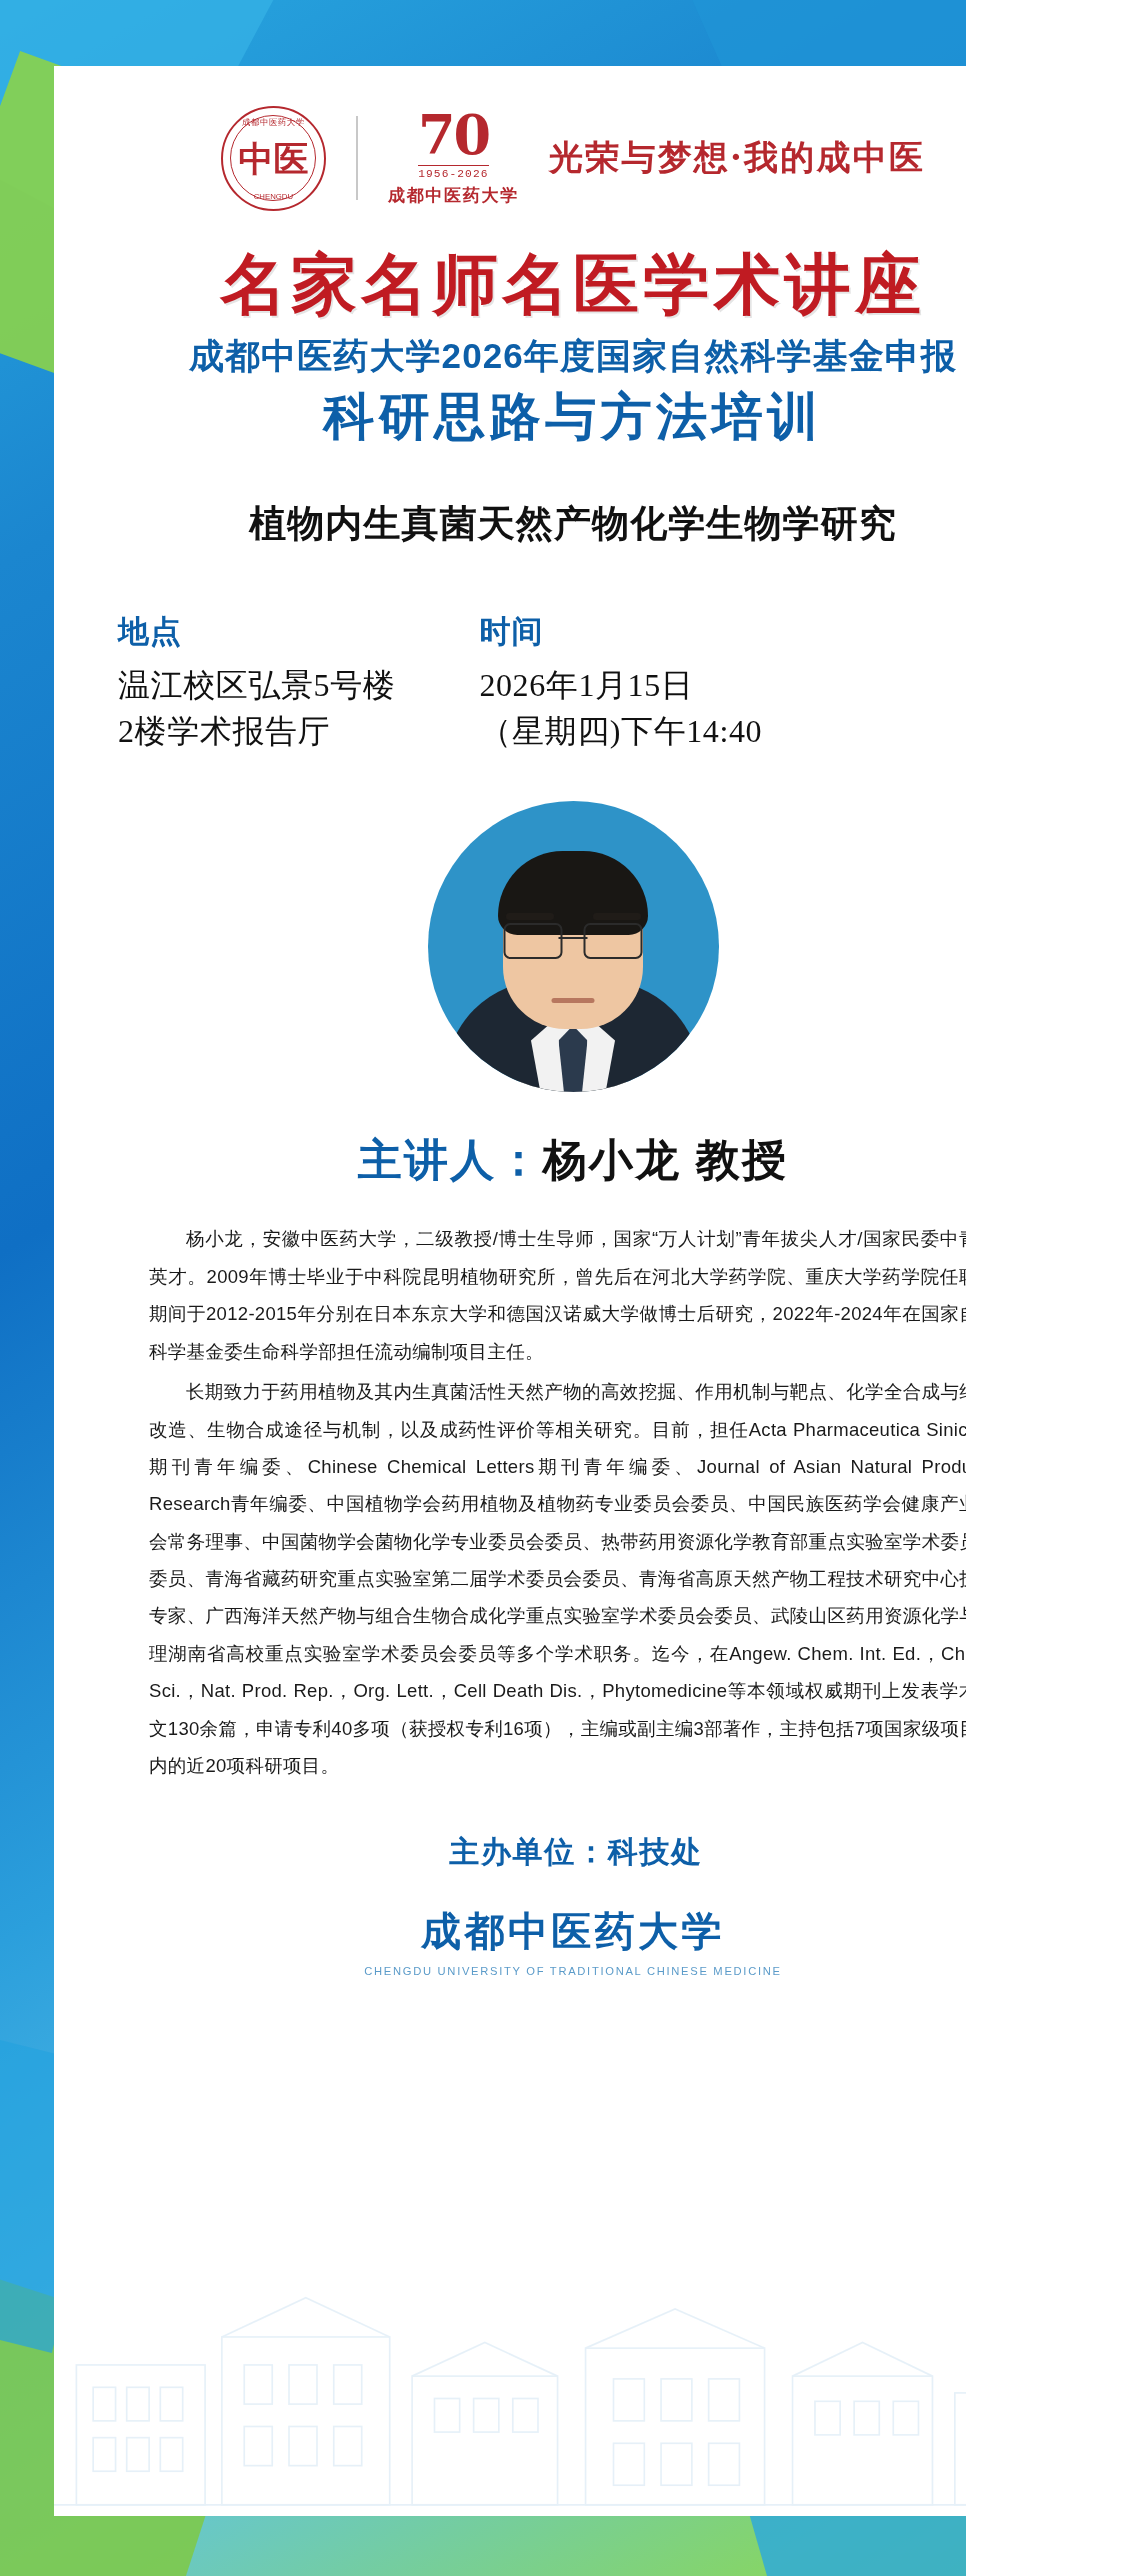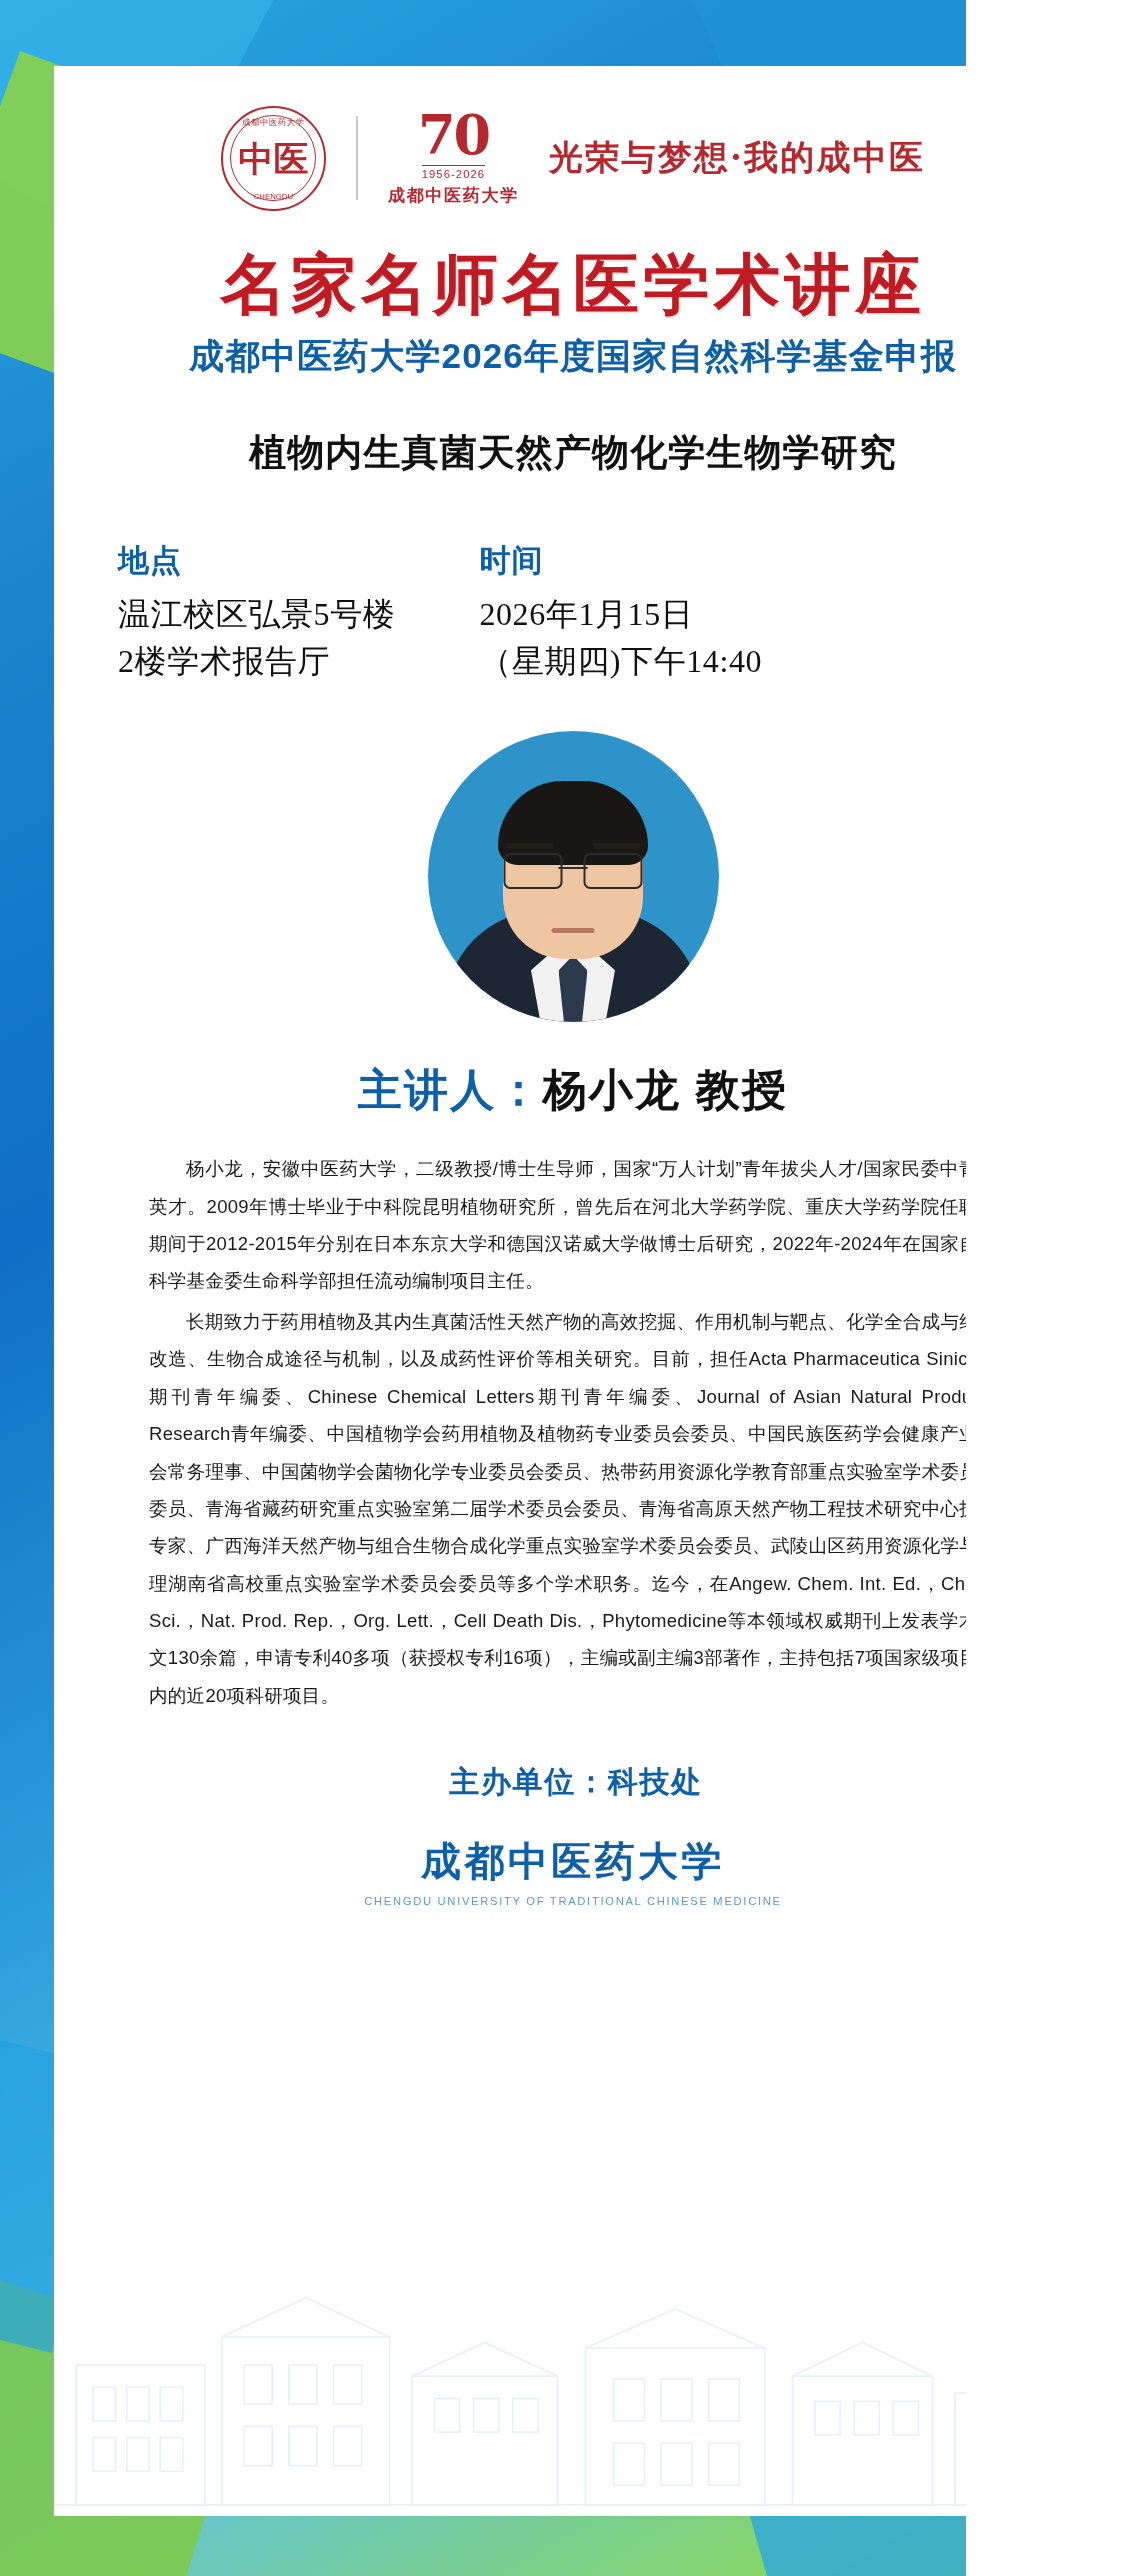--- a/index.html
+++ b/index.html
@@ -160,20 +160,21 @@
     line-height: .95;
     letter-spacing: -2.2px;
     position: relative;
   }
   .anniv-years {
     font-size: 11.2px;
     color: #b5282e;
     border-top: 1.1px solid #b5282e;
     padding-top: 2.2px;
     letter-spacing: 1.1px;
+    font-family: Liberation Mono, monospace;
   }
   .anniv-name {
     font-size: 17px;
     color: #b5282e;
     font-family: "DejaVu Serif", serif;
     font-weight: bold;
     letter-spacing: 1.7px;
   }
   .slogan {
     font-size: 34px;
@@ -442,20 +443,21 @@
         <div class="anniv-years">1956-2026</div>
         <div class="anniv-name">成都中医药大学</div>
       </div>
 
       <div class="slogan">光荣与梦想·我的成中医</div>
     </div>
 
     <div class="title-block">
       <div class="title-main">名家名师名医学术讲座</div>
       <div class="title-sub">成都中医药大学2026年度国家自然科学基金申报</div>
+      <div class="title-sub2">科研思路与方法培训</div>
     </div>
 
     <div class="lecture-title">植物内生真菌天然产物化学生物学研究</div>
 
     <div class="info-grid">
       <div class="info-col">
         <div class="info-label">地点</div>
         <div class="info-value">温江校区弘景5号楼</div>
         <div class="info-value">2楼学术报告厅</div>
       </div>

